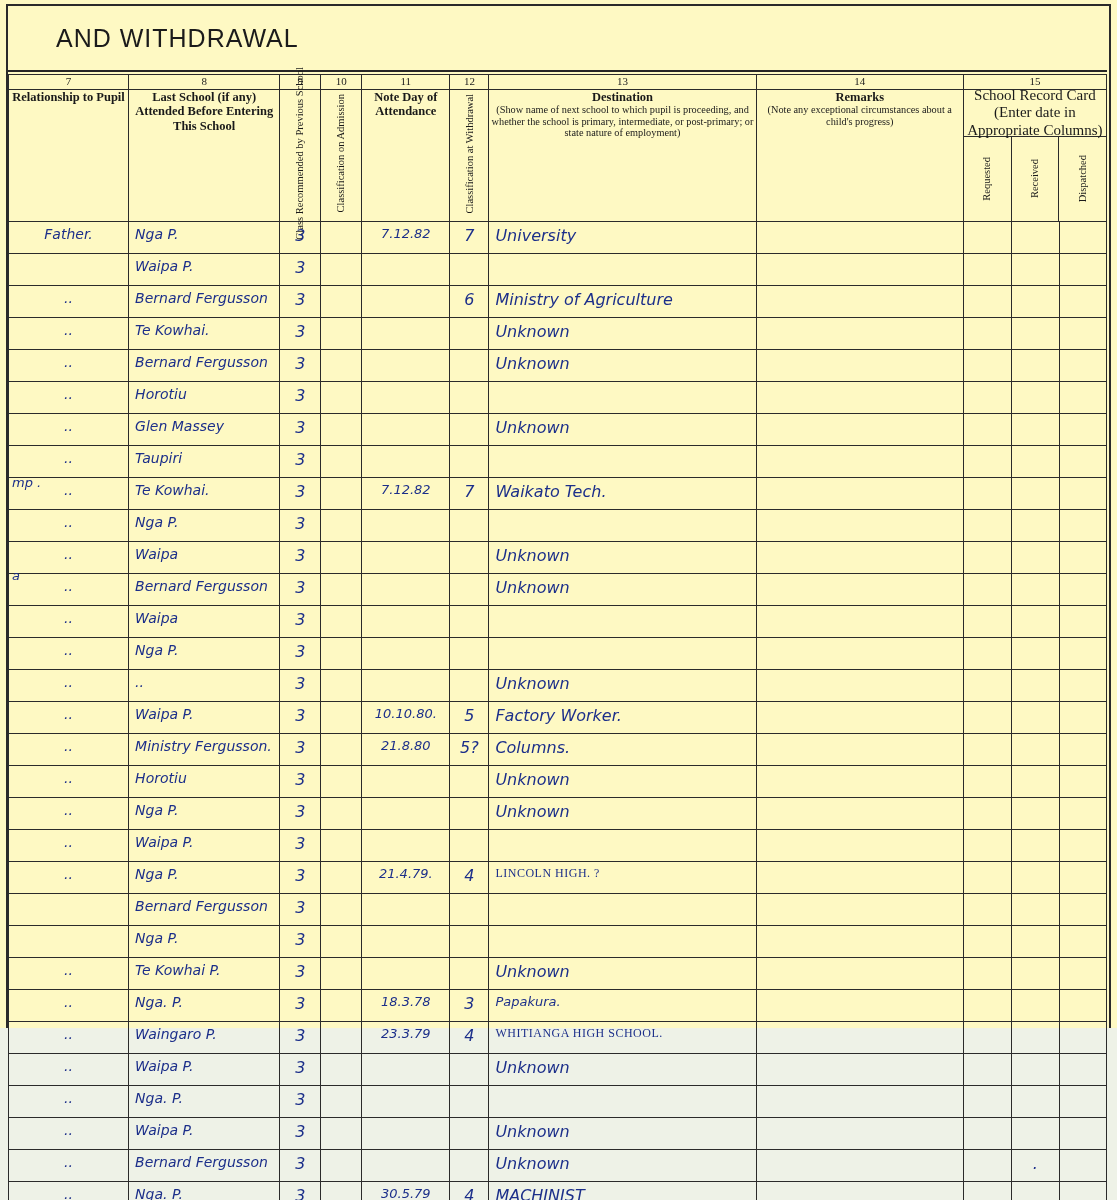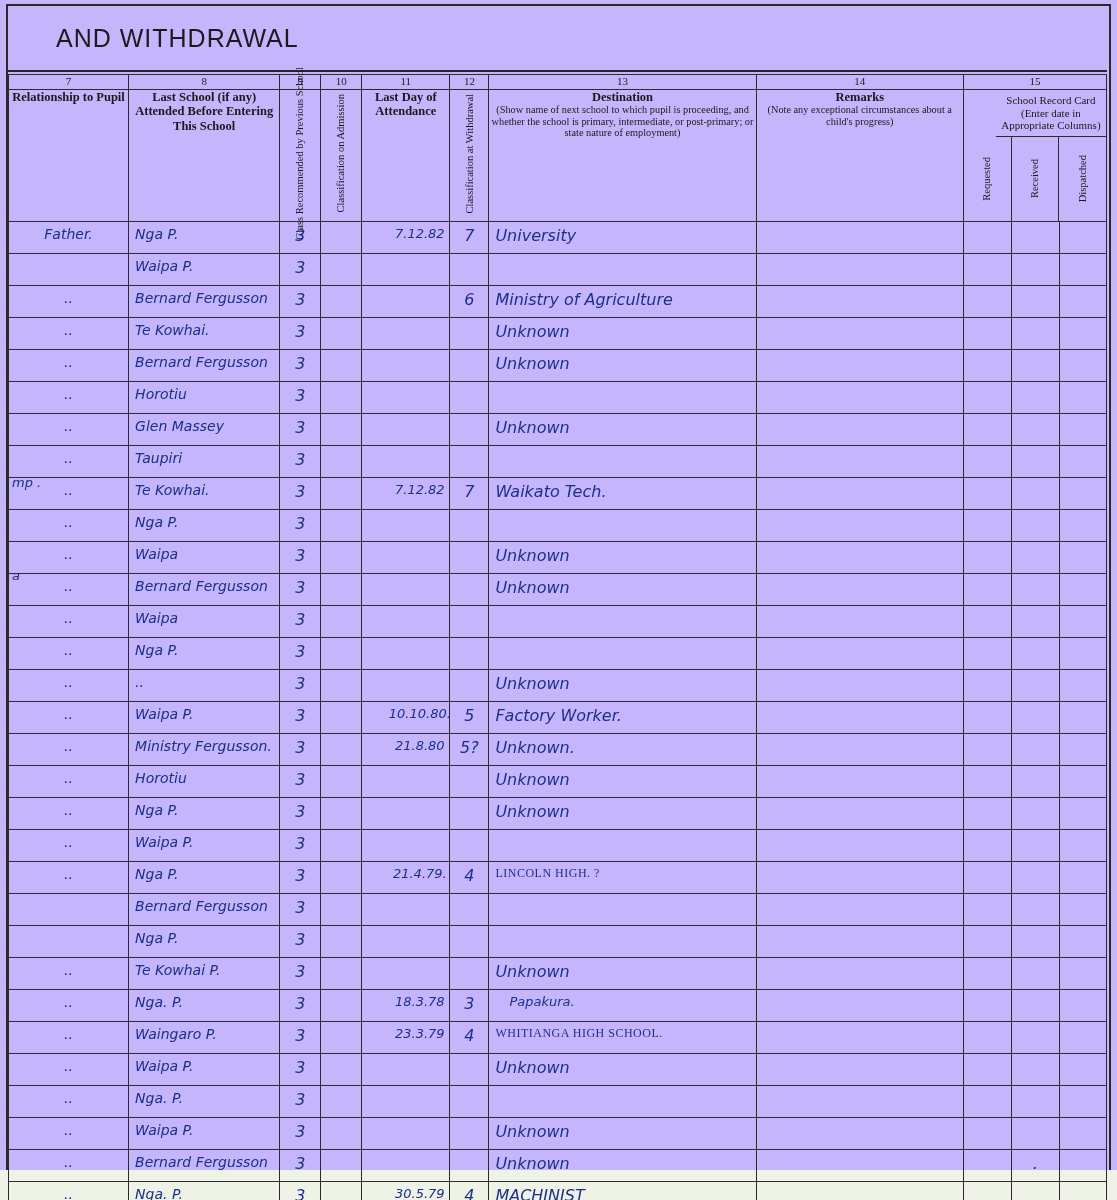--- a/index.html
+++ b/index.html
@@ -4,22 +4,22 @@
 <style>
   html,body{margin:0;padding:0;}
   body{
     width:1117px;height:1200px;
     background:#eef2e7;
     font-family:"Liberation Serif", serif;
     overflow:hidden;
   }
   #sheet{
     position:relative;
-    width:1117px;height:1170px;
-    background:#c4b5fd;
+    width:1117px;height:1028px;
+    background:#fef9c3;
   }
   
   .page-border{
     position:absolute;left:6px;top:4px;right:6px;bottom:0;
     border-left:2px solid #2a2a2a;
     border-top:2px solid #2a2a2a;
     border-right:2px solid #2a2a2a;
   }
   
   .title-bar{
@@ -81,21 +81,21 @@
     line-height:1.12;
     margin:0 auto;
   }
   .vcell-inner{
     height:127px;display:flex;align-items:center;justify-content:center;
   }
   
   .c15 .c15-top{
     height:46px;display:flex;align-items:center;justify-content:center;
     border-bottom:1px solid #2b2b2b;
-    font-size:11px;line-height:1.15;text-align:center;margin-left:32px;
+    font-size:15px;line-height:1.15;text-align:center;
   }
   .c15 .c15-bot{
     display:flex;height:84px;
   }
   .c15 .c15-bot > div{
     flex:1;display:flex;align-items:center;justify-content:center;
     border-right:1px solid #2b2b2b;
   }
   .c15 .c15-bot > div:last-child{border-right:none;}
   .c15-pad{padding:0 !important;}
@@ -109,21 +109,21 @@
     border-right:1px solid #2b2b2b;
     position:relative;
   }
   .cell-txt{
     position:absolute;left:6px;top:4px;
     font-family:"DejaVu Sans", sans-serif;
     color:#1c2f8a;font-size:16px;font-style:italic;white-space:nowrap;
   }
   .cell-txt.c{left:50%;transform:translateX(-50%);}
   .cell-txt.s14{font-size:14px;}
-  .cell-txt.s13{font-size:13px;margin-left:14px;}
+  .cell-txt.s13{font-size:13px;}
   .cell-txt.s12{font-size:12px;font-style:normal;letter-spacing:0.5px;font-family:Liberation Serif, serif;}
   .margin-note{
     position:absolute;
     font-family:"DejaVu Sans", sans-serif;
     color:#1c2f8a;font-size:13px;font-style:italic;
   }
 </style>
 </head>
 <body>
 
@@ -174,21 +174,21 @@
         <div class="vcell-inner">
               <span>Class Recommended by Previous School</span>
             </div>
       </td>
       <td class="vert c15-pad">
         <div class="vcell-inner">
               <span>Classification on Admission</span>
             </div>
       </td>
       <td>
-        <span class="big">Last Day of Attendance</span>
+        <span class="big">Note Day of Attendance</span>
       </td>
       <td class="vert c15-pad">
         <div class="vcell-inner">
               <span>Classification at Withdrawal</span>
             </div>
       </td>
       <td>
         <span class="big">Destination</span>
         <span class="small">(Show name of next school to which pupil is proceeding, and whether the school is primary, intermediate, or post-primary; or state nature of employment)</span>
       </td>
@@ -561,21 +561,21 @@
             <span class="cell-txt c">3</span>
           </td>
           <td></td>
           <td>
             <span class="cell-txt s13 c">21.8.80</span>
           </td>
           <td>
             <span class="cell-txt c">5?</span>
           </td>
           <td>
-            <span class="cell-txt">Unknown.</span>
+            <span class="cell-txt">Columns.</span>
           </td>
           <td></td>
           <td></td>
           <td></td>
           <td></td>
         </tr>
         <tr class="bodyrow">
           <td>
             <span class="cell-txt s14 c">..</span>
           </td>

